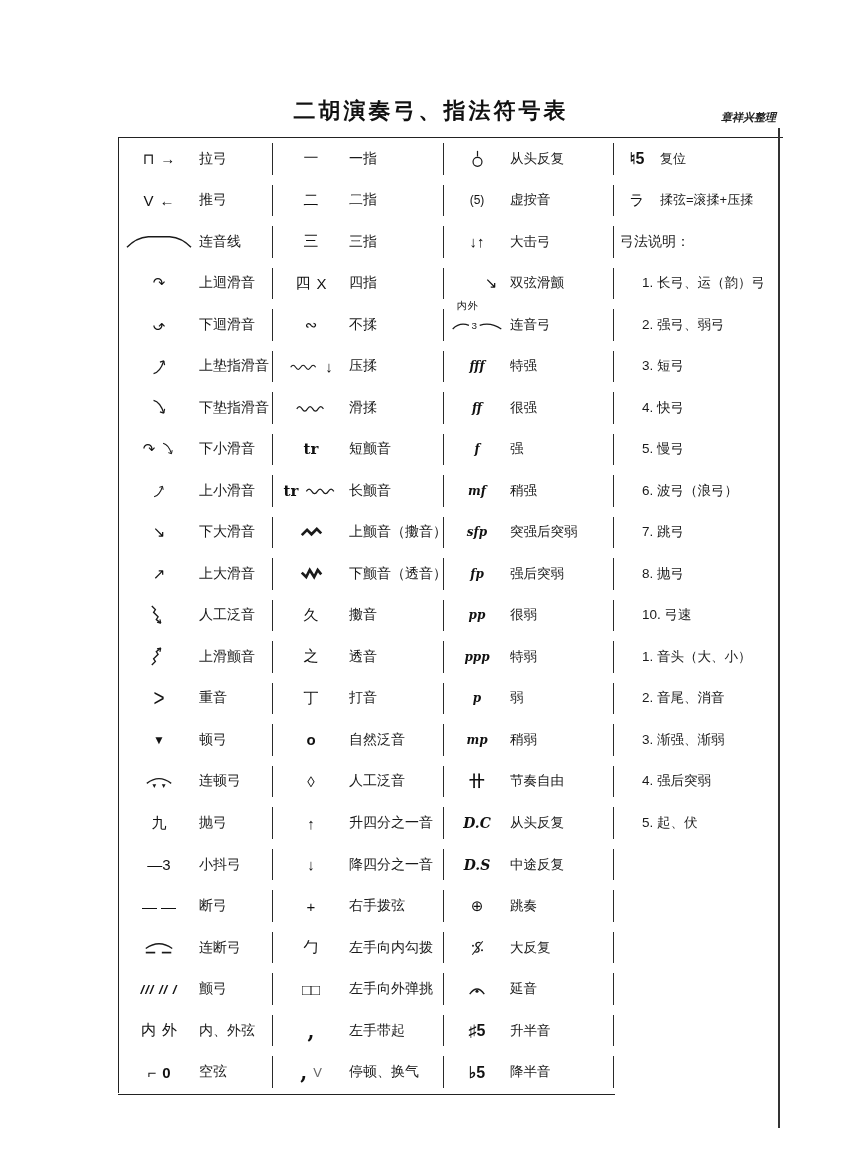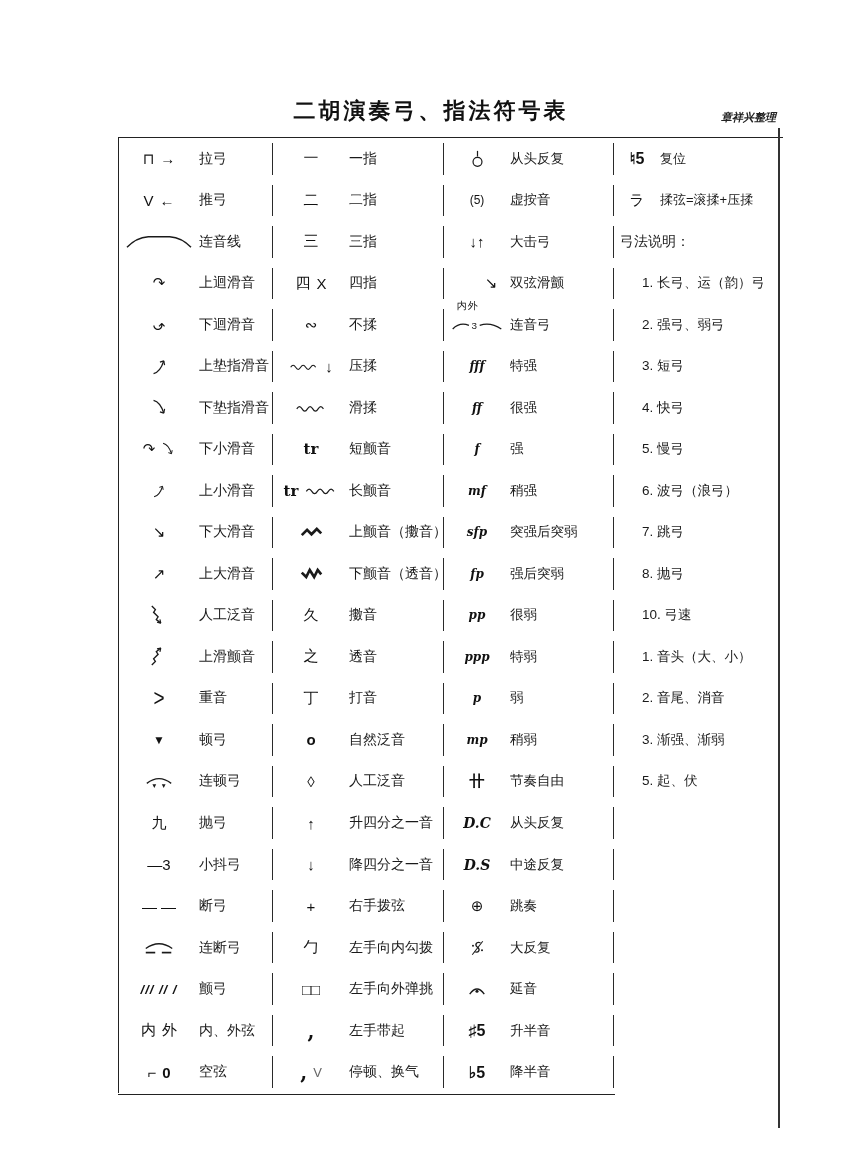--- a/index.html
+++ b/index.html
@@ -691,20 +691,23 @@
         <div class="row">
           <div class="item">1. 音头（大、小）</div>
         </div>
         <div class="row">
           <div class="item">2. 音尾、消音</div>
         </div>
         <div class="row">
           <div class="item">3. 渐强、渐弱</div>
         </div>
         <div class="row">
+          <div class="item">4. 强后突弱</div>
+        </div>
+        <div class="row">
           <div class="item">5. 起、伏</div>
         </div>
         <div class="row"></div>
         <div class="row"></div>
         <div class="row"></div>
         <div class="row"></div>
       </div>
     </div>
   <div class="pageline"></div>
 </div>

